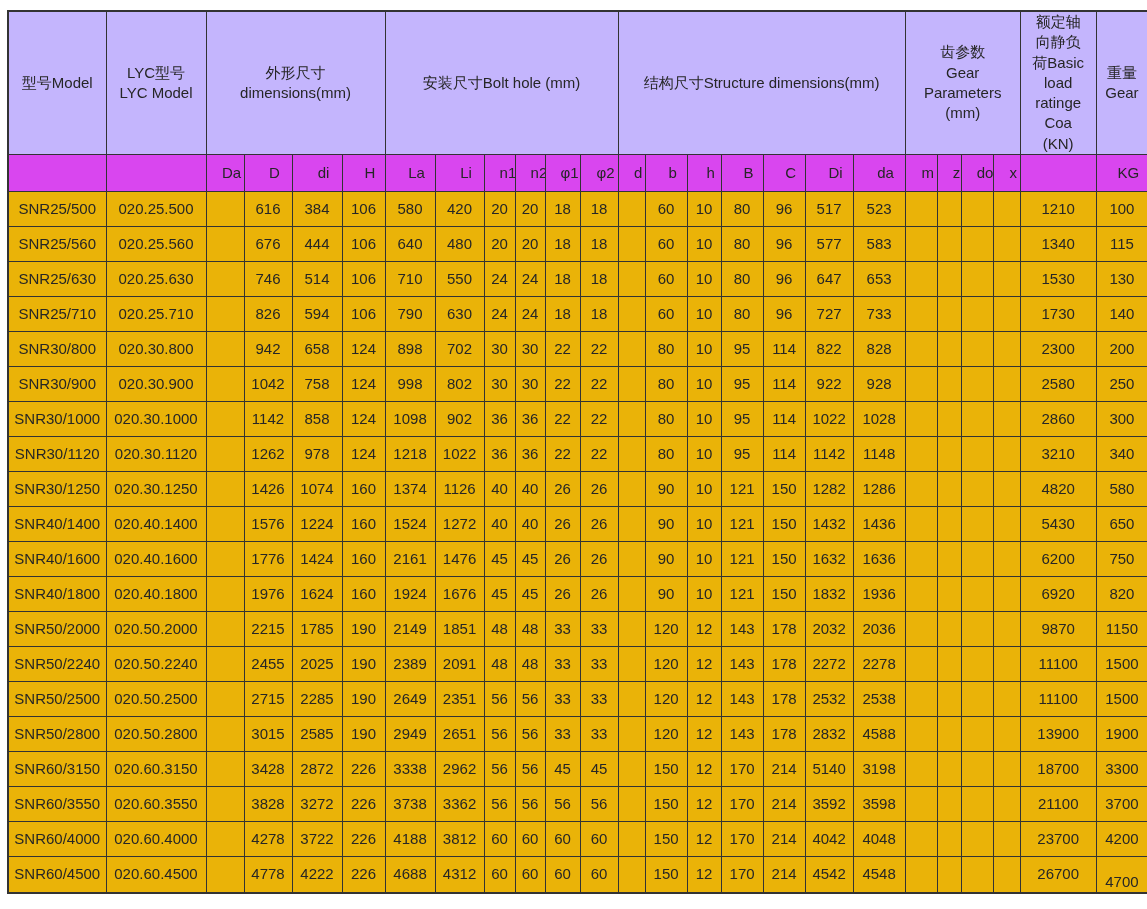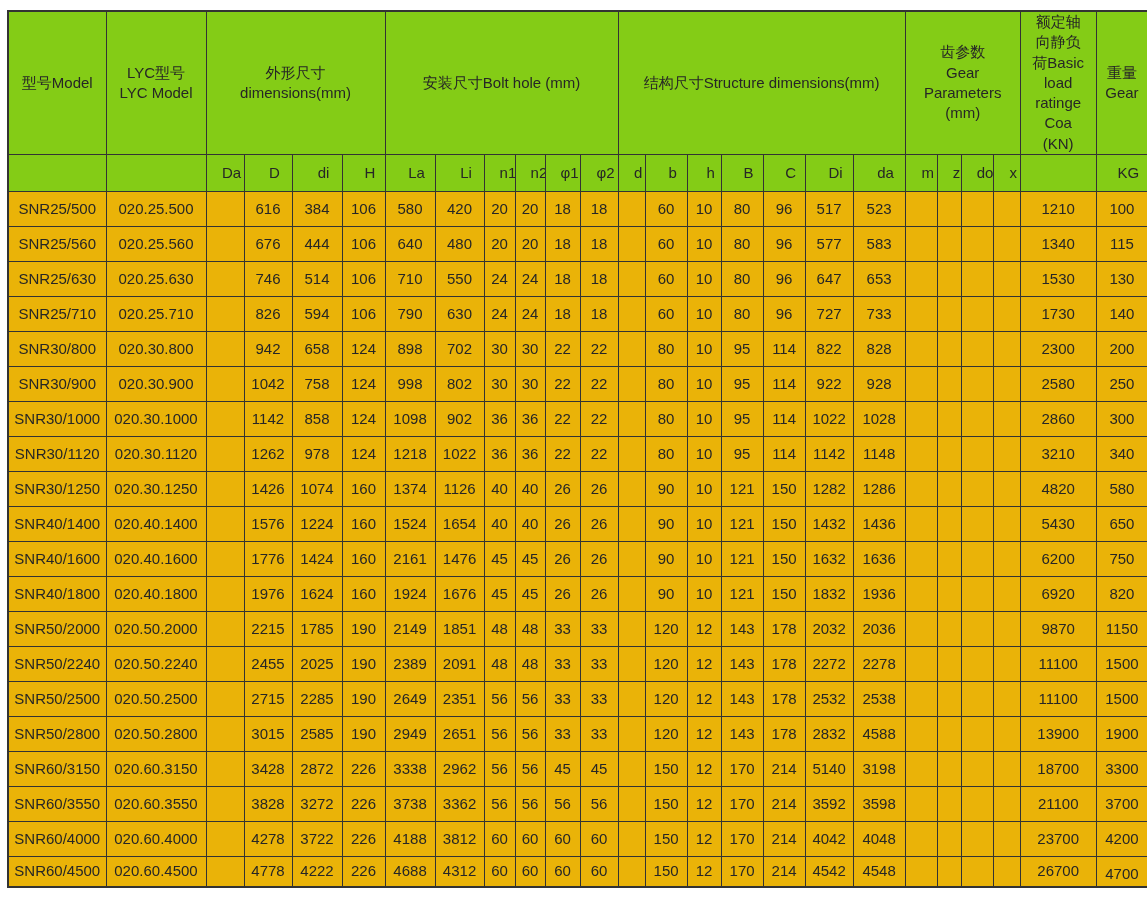--- a/index.html
+++ b/index.html
@@ -27,29 +27,29 @@
     vertical-align: middle;
     color: #262626;
     font-weight: normal;
     font-size: 15px;
     padding: 0 2px;
     overflow: hidden;
     white-space: pre-line;
     line-height: 1.35;
   }
   tr.group-row { height: 138px; }
-  tr.group-row th { background: #84cc16; }
+  tr.group-row th { background: #c4b5fd; }
   tr.sub-row { height: 37px; }
-  tr.sub-row th { background: #84cc16; padding-left: 15px; }
+  tr.sub-row th { background: #d946ef; padding-left: 15px; }
   tbody tr { height: 35px; background: #eab308; }
   tbody tr td { white-space: nowrap; }
   tbody tr:last-child { height: 31px; }
   tbody tr:last-child td:last-child {
     vertical-align: top;
-    padding-top: 7px;
+    padding-top: 15px;
   }
 </style>
 </head>
 <body>
 
 <div class="page">
   <table class="spec">
     <colgroup>
       <col style="width:98px">
         <col style="width:100px">
@@ -373,21 +373,21 @@
           <td>580</td>
         </tr>
         <tr>
           <td>SNR40/1400</td>
           <td>020.40.1400</td>
           <td></td>
           <td>1576</td>
           <td>1224</td>
           <td>160</td>
           <td>1524</td>
-          <td>1654</td>
+          <td>1272</td>
           <td>40</td>
           <td>40</td>
           <td>26</td>
           <td>26</td>
           <td></td>
           <td>90</td>
           <td>10</td>
           <td>121</td>
           <td>150</td>
           <td>1432</td>

